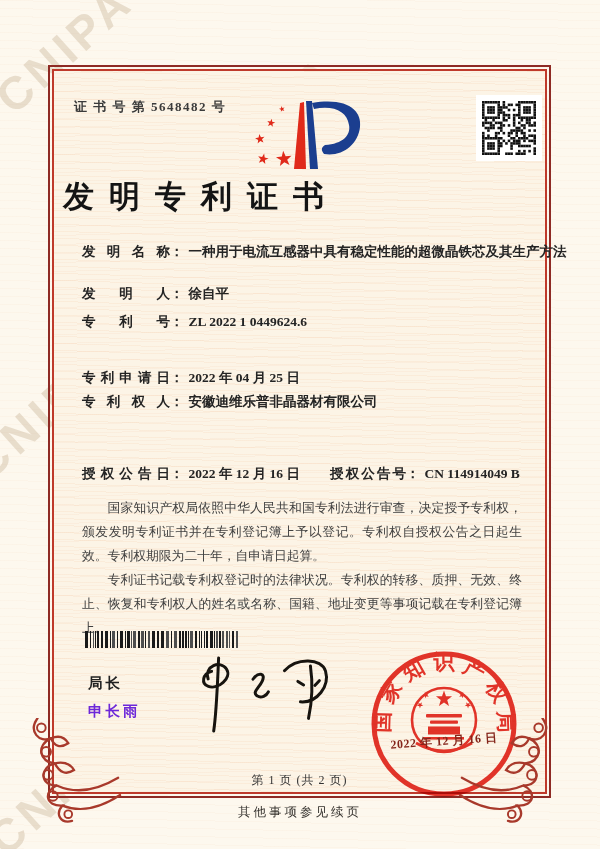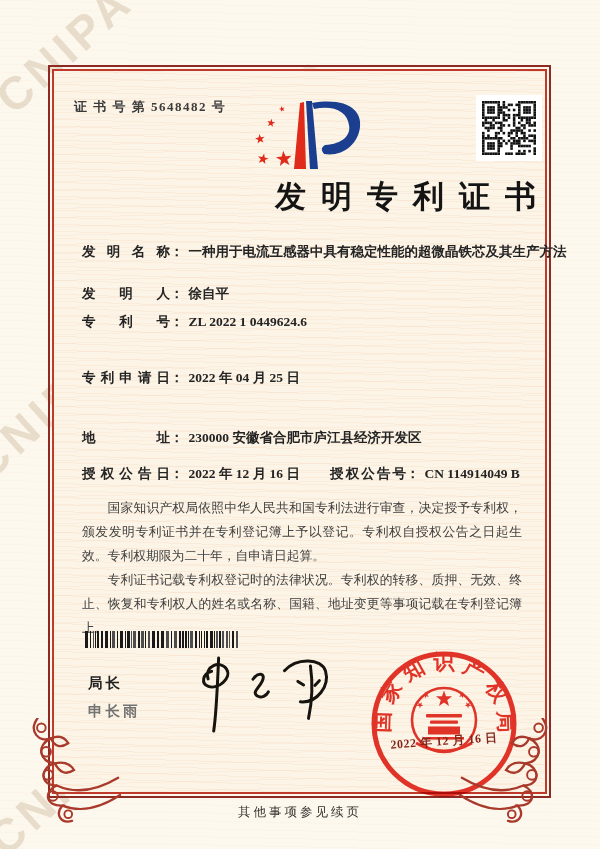--- a/index.html
+++ b/index.html
@@ -26,38 +26,38 @@
     background:
       repeating-linear-gradient(1.8deg, rgba(240,175,125,0.12) 0 1px, transparent 1px 7px),
       repeating-linear-gradient(-1.3deg, rgba(238,170,130,0.09) 0 1px, transparent 1px 9px),
       #fcf4e6;
   }
   .content{position:absolute;left:48px;top:65px;width:503px;height:733px;}
   .cert-no{position:absolute;left:26px;top:33px;font-size:13px;letter-spacing:1.5px;color:#3b3b3b;font-weight:600;white-space:nowrap;}
   .logo{position:absolute;left:200px;top:32px;}
   .qr-box{position:absolute;left:428px;top:30px;width:66px;height:66px;background:#fff;display:flex;align-items:center;justify-content:center;}
   .title{
-    position:absolute;left:0;right:0;top:111px;text-align:right;
+    position:absolute;left:0;right:0;top:111px;text-align:left;
     font-size:31px;font-weight:bold;letter-spacing:15px;text-indent:15px;color:#141414;
   }
   .frow{position:absolute;left:34px;font-size:13.5px;font-weight:600;color:#242424;white-space:nowrap;}
   .flabel{display:inline-block;width:88px;text-align:justify;text-align-last:justify;vertical-align:bottom;}
   .flabel-narrow{width:76px;}
   .colon{display:inline-block;}
   .fvalue{margin-left:5px;}
   .pair2{position:absolute;left:248px;top:0;}
   .body-text{
     position:absolute;left:34px;width:440px;top:431px;
     font-size:12.8px;line-height:24px;color:#404040;text-align:justify;font-weight:500;
   }
   .body-text p{margin:0;text-indent:2em;}
   .barcode{position:absolute;left:37px;top:566px;height:17px;display:flex;align-items:stretch;}
   .barcode span{display:block;height:100%;}
   .signer-title{position:absolute;left:40px;top:609px;font-size:14.5px;font-weight:bold;letter-spacing:3px;color:#222;}
-  .signer-name{position:absolute;left:40px;top:637px;font-size:14.5px;font-weight:bold;letter-spacing:3px;color:#737373;}
+  .signer-name{position:absolute;left:40px;top:637px;font-size:14.5px;font-weight:bold;letter-spacing:3px;color:#6d28d9;}
   .signature{position:absolute;left:132px;top:586px;transform:rotate(-2deg);}
   .seal{position:absolute;left:318px;top:583px;width:156px;height:156px;mix-blend-mode:multiply;opacity:0.93;}
   .seal-date{
     position:absolute;left:0;top:85px;width:156px;text-align:center;
     font-size:12px;font-weight:bold;color:#7d150b;transform:rotate(-4deg);letter-spacing:0.5px;white-space:nowrap;
   }
   .page-num{position:absolute;left:0;right:0;top:707px;text-align:center;font-size:12px;color:#333;letter-spacing:1px;}
   .continuation{position:absolute;left:0;right:0;top:804px;text-align:center;font-size:12.5px;letter-spacing:3px;color:#33302c;font-weight:500;}
   .orn{position:absolute;width:96px;height:108px;}
   .orn-left{left:26px;top:718px;}
@@ -349,22 +349,22 @@
   <div class="title">发明专利证书</div>
 
   <div class="frow" style="top:178px"><span class="flabel">发明名称</span><span class="colon">：</span><span class="fvalue">一种用于电流互感器中具有稳定性能的超微晶铁芯及其生产方法</span></div>
 
   <div class="frow" style="top:220px"><span class="flabel">发明人</span><span class="colon">：</span><span class="fvalue">徐自平</span></div>
 
   <div class="frow" style="top:248px"><span class="flabel">专利号</span><span class="colon">：</span><span class="fvalue">ZL 2022 1 0449624.6</span></div>
 
   <div class="frow" style="top:304px"><span class="flabel">专利申请日</span><span class="colon">：</span><span class="fvalue">2022 年 04 月 25 日</span></div>
 
-
-  <div class="frow" style="top:364px"><span class="flabel">地址</span><span class="colon">：</span><span class="fvalue">230000 安徽省合肥市庐江县经济开发区</span></div>
+  <div class="frow" style="top:328px"><span class="flabel">专利权人</span><span class="colon">：</span><span class="fvalue">安徽迪维乐普非晶器材有限公司</span></div>
+
 
   <div class="frow" style="top:400px"><span class="flabel">授权公告日</span><span class="colon">：</span><span class="fvalue">2022 年 12 月 16 日</span><span class="pair2"><span class="flabel flabel-narrow">授权公告号</span><span class="colon">：</span><span class="fvalue">CN 114914049 B</span></span></div>
 
   <div class="body-text">
     <p>国家知识产权局依照中华人民共和国专利法进行审查，决定授予专利权，颁发发明专利证书并在专利登记簿上予以登记。专利权自授权公告之日起生效。专利权期限为二十年，自申请日起算。</p>
     <p>专利证书记载专利权登记时的法律状况。专利权的转移、质押、无效、终止、恢复和专利权人的姓名或名称、国籍、地址变更等事项记载在专利登记簿上。</p>
   </div>
 
   <div class="barcode" id="barcode-bars">
       <span style="width: 3px; margin-right: 2px; background: rgb(25, 25, 25);"></span>
@@ -451,20 +451,21 @@
           <rect x="64" y="72.5" width="28" height="3.2" rx="1"></rect>
           <rect x="62" y="78.5" width="32" height="8"></rect>
           <rect x="58" y="89" width="40" height="2.6"></rect>
         </g>
         <path d="M50,95 Q78,111 106,95" fill="none" stroke="#e2261d" stroke-width="3"></path>
       </g>
     </svg>
     <div class="seal-date">2022 年 12 月 16 日</div>
   </div>
 
+  <div class="page-num">第 1 页 (共 2 页)</div>
 </div>
 
 <div class="orn orn-left">
   <svg width="96" height="108" viewBox="0 0 100 112">
     <g fill="none" stroke="#a8392b" stroke-width="2.4" stroke-linecap="round">
       <path d="M12,0 C2,14 14,26 26,21"></path>
       <path d="M26,21 C10,28 14,46 30,47 C14,51 14,70 32,70 C18,76 20,92 38,91 C30,100 36,110 48,107"></path>
       <path d="M32,70 C54,80 76,74 96,62"></path>
       <path d="M38,91 C58,99 80,92 98,80"></path>
       <path d="M30,47 Q44,44 50,54 Q38,62 30,47 Z"></path>

